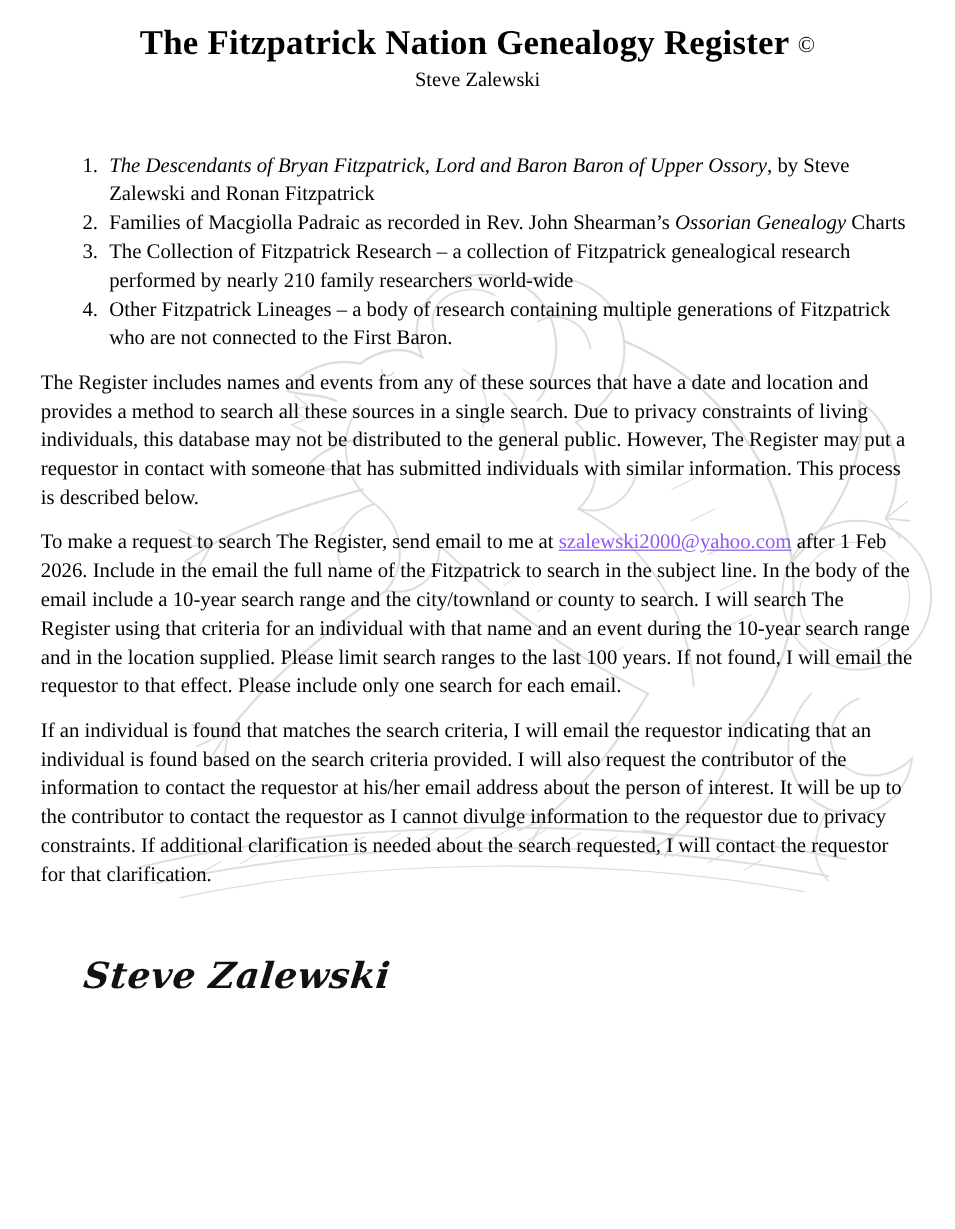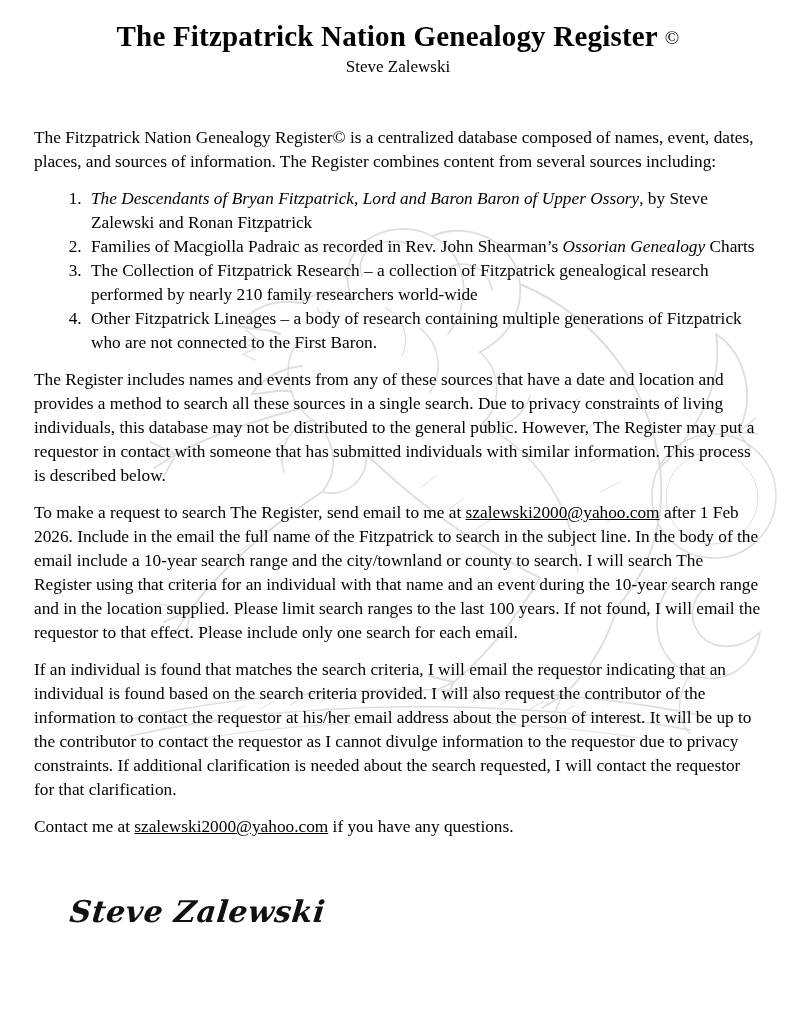--- a/index.html
+++ b/index.html
@@ -19,21 +19,21 @@
   .title {
     font-size: 29px; font-weight: 700; text-align: center;
     margin: 20px 0 0 0; letter-spacing: 0.2px;
   }
   .copyright-sym { font-size: 19px; font-weight: 400; vertical-align: 2px; }
   .author { text-align: center; font-size: 17px; margin-top: 4px; }
   .doc-body { margin-top: 49px; font-size: 17.3px; line-height: 24px; }
   .doc-body p { margin: 0 0 13px 0; }
   .doc-body ol { margin: 0 0 13px 0; padding-left: 52px; }
   .doc-body li { padding-left: 5px; margin: 0; }
-  a.email-link { color: #000000; text-decoration: underline; cursor: pointer; }
+  a.email-link { color: #8b5cf6; text-decoration: underline; cursor: pointer; }
   .signature {
     display: inline-block;
     margin: 42px 0 0 34px;
     font-family: "DejaVu Serif", serif;
     font-style: italic; font-weight: 700;
     font-size: 30px; letter-spacing: 0.5px;
     transform: skewX(-6deg); transform-origin: left bottom;
     color: #111111;
   }
 </style>
@@ -93,29 +93,27 @@
       <path d="M250,300 l14,-10 M276,288 l14,-10 M236,396 l14,-10 M262,378 l14,-10" stroke-width="0.9"></path>
     </g>
   </svg>
 </div>
 
 <div class="content">
   <h1 class="title"><span>The Fitzpatrick Nation Genealogy Register</span> <span class="copyright-sym">©</span></h1>
   <div class="author">Steve Zalewski</div>
 
   <div class="doc-body" id="doc-body">
-      <p>The Fitzpatrick Nation Genealogy Register© is a centralized database composed of names, event, dates, places, and sources of information. The Register combines content from several sources including:</p>
       <ol>
         <li><i>The Descendants of Bryan Fitzpatrick, Lord and Baron Baron of Upper Ossory</i>, by Steve Zalewski and Ronan Fitzpatrick</li>
         <li>Families of Macgiolla Padraic as recorded in Rev. John Shearman’s <i>Ossorian Genealogy</i> Charts</li>
         <li>The Collection of Fitzpatrick Research – a collection of Fitzpatrick genealogical research performed by nearly 210 family researchers world-wide</li>
         <li>Other Fitzpatrick Lineages – a body of research containing multiple generations of Fitzpatrick who are not connected to the First Baron.</li>
       </ol>
       <p>The Register includes names and events from any of these sources that have a date and location and provides a method to search all these sources in a single search. Due to privacy constraints of living individuals, this database may not be distributed to the general public. However, The Register may put a requestor in contact with someone that has submitted individuals with similar information. This process is described below.</p>
       <p>To make a request to search The Register, send email to me at <a href="#" class="email-link">szalewski2000@yahoo.com</a> after 1 Feb 2026. Include in the email the full name of the Fitzpatrick to search in the subject line. In the body of the email include a 10-year search range and the city/townland or county to search. I will search The Register using that criteria for an individual with that name and an event during the 10-year search range and in the location supplied. Please limit search ranges to the last 100 years. If not found, I will email the requestor to that effect. Please include only one search for each email.</p>
       <p>If an individual is found that matches the search criteria, I will email the requestor indicating that an individual is found based on the search criteria provided. I will also request the contributor of the information to contact the requestor at his/her email address about the person of interest. It will be up to the contributor to contact the requestor as I cannot divulge information to the requestor due to privacy constraints. If additional clarification is needed about the search requested, I will contact the requestor for that clarification.</p>
-      <p>Contact me at <a href="#" class="email-link">szalewski2000@yahoo.com</a> if you have any questions.</p>
     </div>
 
   <div>
     <span class="signature">Steve Zalewski</span>
   </div>
 </div>
 
 </body></html>

